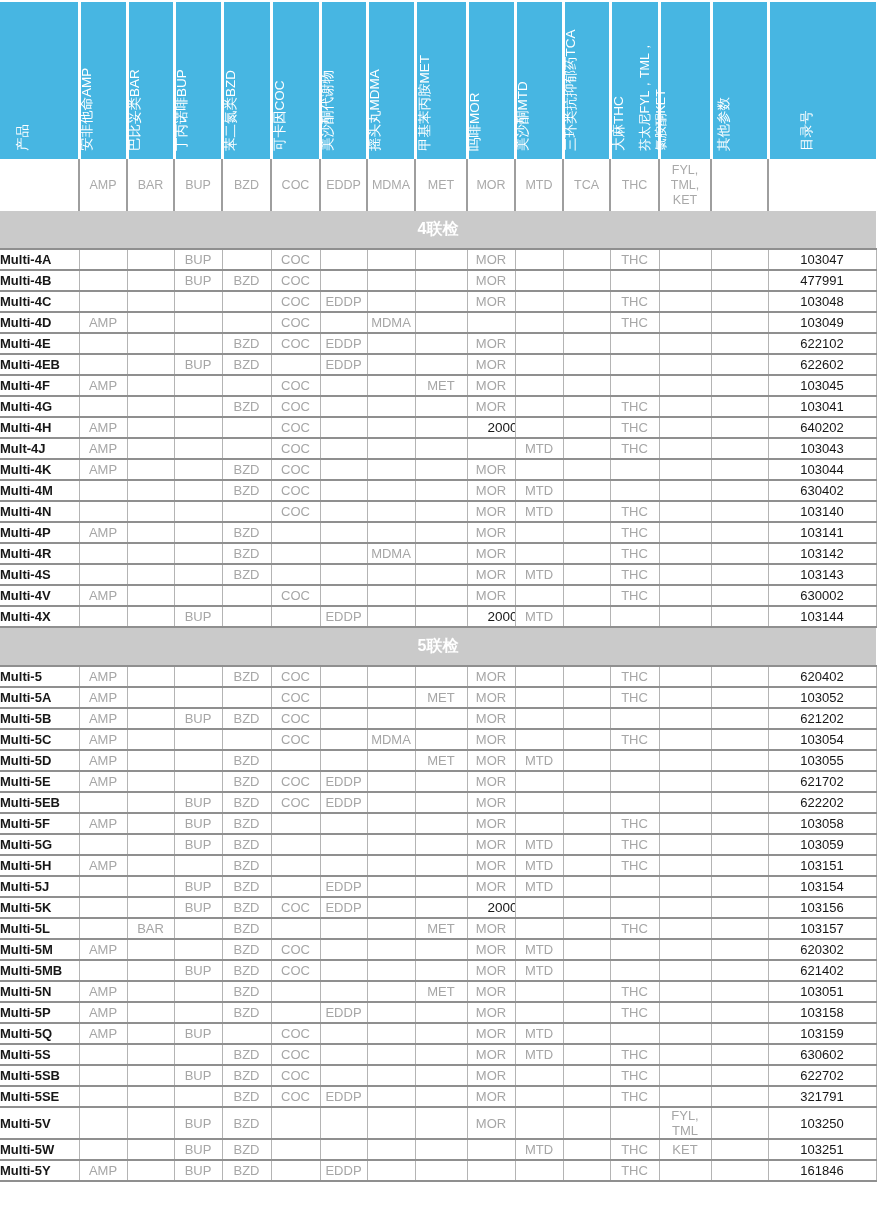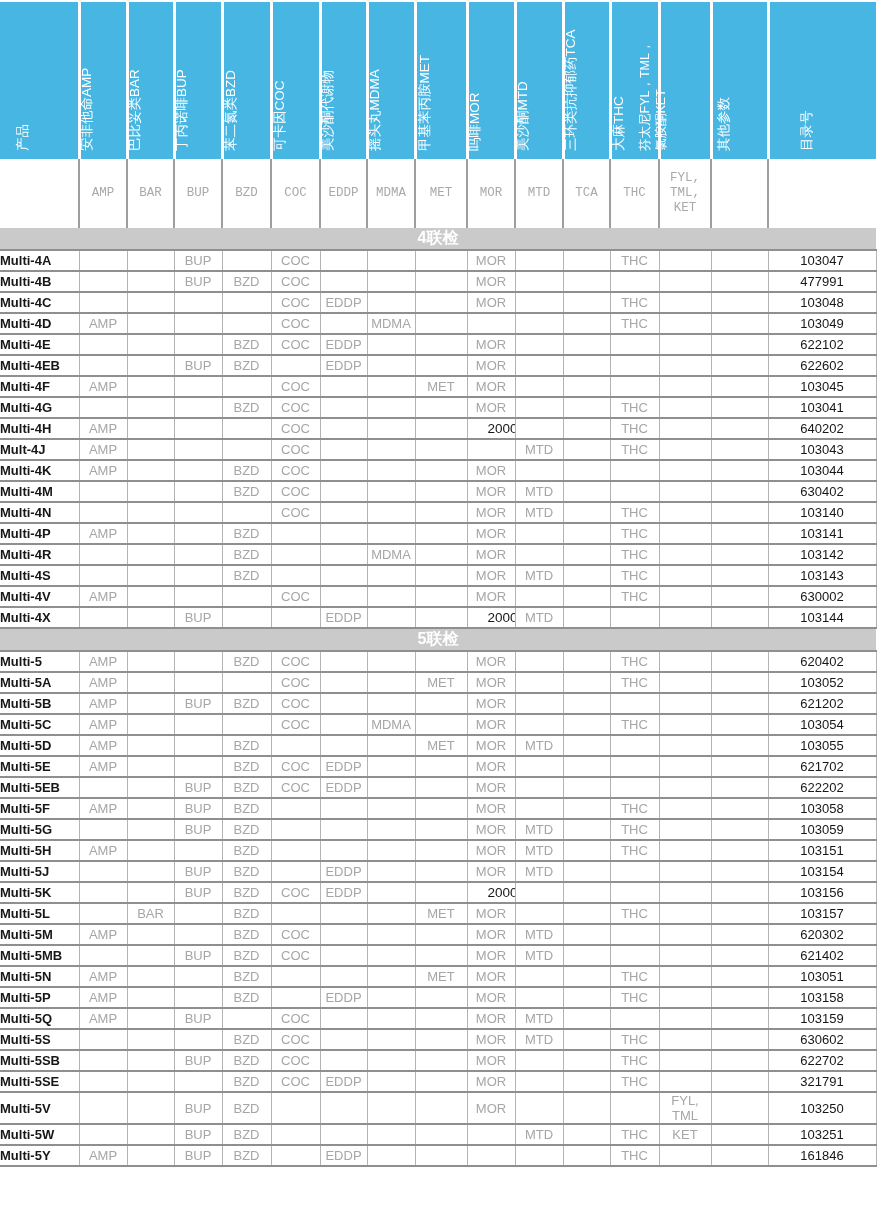--- a/index.html
+++ b/index.html
@@ -46,44 +46,43 @@
     text-align:left;
   }
   .rot-2{
     white-space:normal;
     width:118px;
     left:calc(50% - 16px);
     font-size:12.5px;
   }
   
   tr.abbr-row th{
-    height:69px;
+    height:52px;
     background:#fff;
     color:#A9A9A9;
     font-weight:400;
     font-size:12.5px;
     line-height:1.2;
     text-align:center;
     vertical-align:middle;
     border-left:2px solid #9E9E9E;
     padding:0 2px;
-    font-family:Liberation Mono, monospace;
   }
   tr.abbr-row th:first-child{border-left:none;}
   .abbr-small{font-size:11.5px;}
   
   tr.band-row td{
     background:var(--band);
     color:#fff;
     font-weight:700;
     font-size:16px;
     text-align:center;
     height:22px;
     border-bottom:2px solid var(--grid-dark);
-    padding:0;
+    padding:8px;
   }
   
   tbody tr.data-row td{
     height:21px;
     border-left:1px solid var(--grid-light);
     border-bottom:2px solid var(--grid-dark);
     padding:0;
     font-size:13px;
     vertical-align:middle;
     overflow:hidden;

